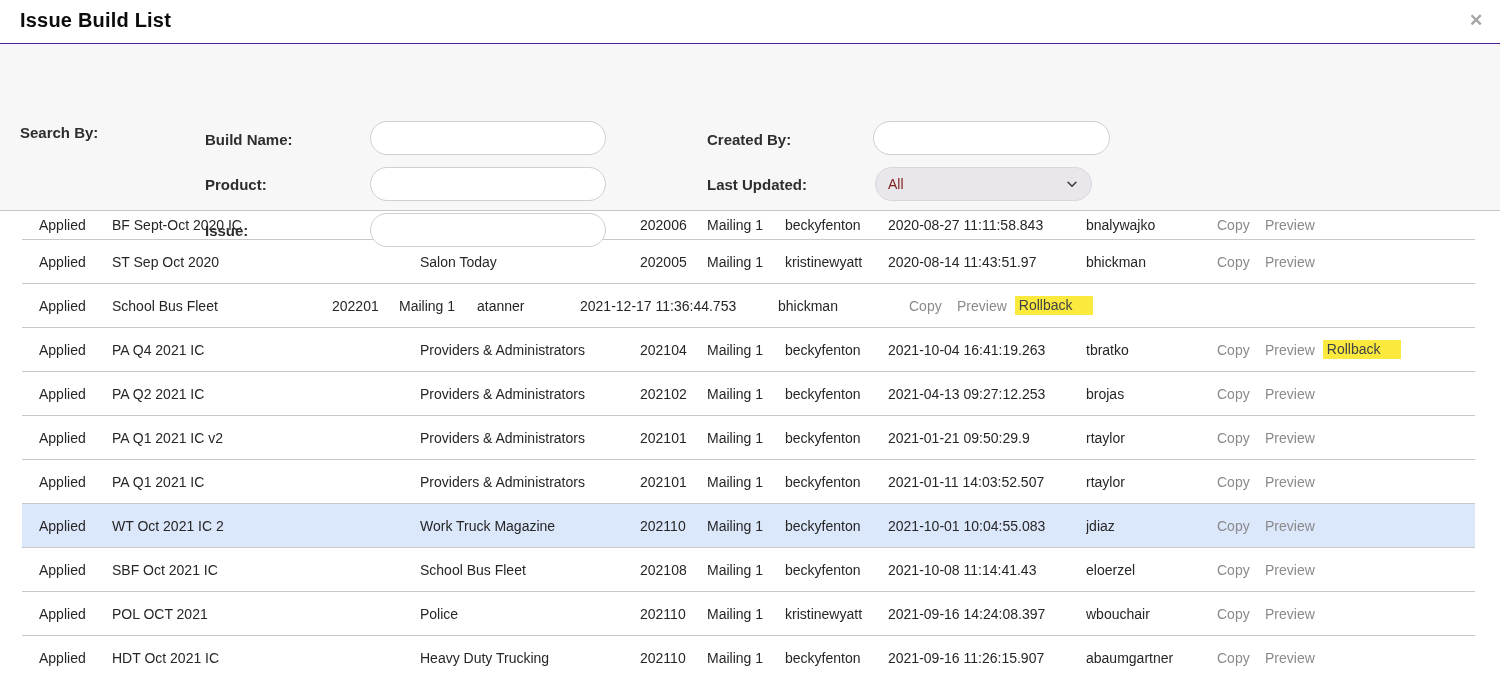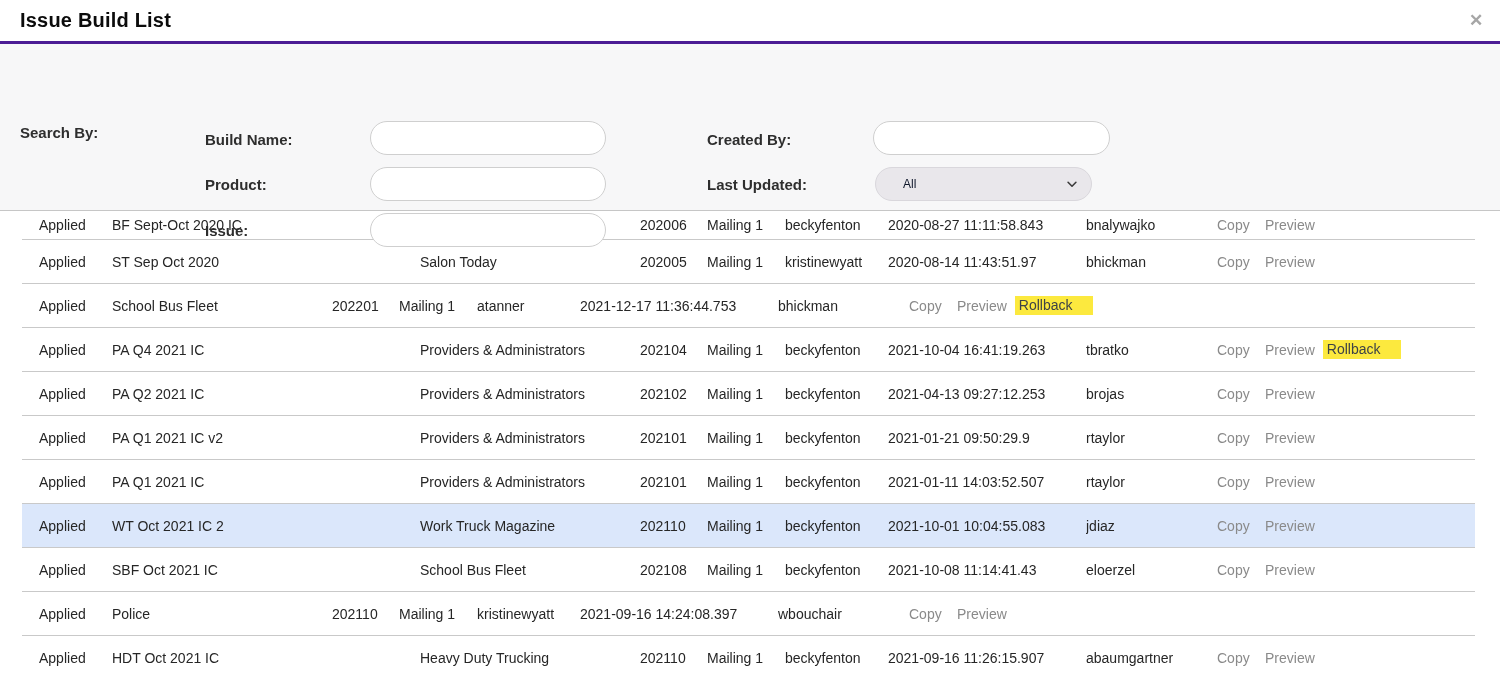--- a/index.html
+++ b/index.html
@@ -1,20 +1,20 @@
 <!DOCTYPE html>
 <html><head>
 <meta charset="utf-8">
 <style>
   * { margin:0; padding:0; box-sizing:border-box; }
   html,body { width:1500px; height:697px; background:#ffffff; overflow:hidden;
               font-family:"Liberation Sans","DejaVu Sans",sans-serif; }
 
   
-  .topbar { position:relative; height:44px; background:#ffffff; border-bottom:3px solid #4c1d95; }
+  .topbar { position:relative; height:44px; background:#ffffff; border-bottom:1px solid #4c1d95; }
   .title  { position:absolute; left:20px; top:9px; font-size:20px; font-weight:bold; color:#0b0b0b; letter-spacing:.2px; }
   .close  { position:absolute; right:12px; top:9px; width:24px; height:24px; border:none; background:transparent;
             color:#a6a6a6; font-size:17px; font-weight:bold; cursor:pointer; line-height:24px; text-align:center; }
 
   
   .search-panel { position:relative; height:167px; background:#f7f7f8; border-bottom:1px solid #c6c6c6; }
   .lbl { position:absolute; font-size:15px; font-weight:bold; color:#2e2e2e; white-space:nowrap; }
   .lbl-searchby     { left:20px;  top:80px; }
   .lbl-buildname    { left:205px; top:87px; }
   .lbl-product      { left:205px; top:132px; }
@@ -25,21 +25,21 @@
   .pill-input { position:absolute; height:34px; background:#ffffff; border:1px solid #cfcfcf; border-radius:17px;
                 font-size:14px; color:#222; padding:0 14px; outline:none; }
   .in-buildname { left:370px; top:77px;  width:236px; }
   .in-product   { left:370px; top:123px; width:236px; }
   .in-issue     { left:370px; top:169px; width:236px; }
   .in-createdby { left:873px; top:77px;  width:237px; }
 
   .pill-select { position:absolute; left:875px; top:123px; width:217px; height:34px; background:#e9e7eb;
                  border:1px solid #d9d7dc; border-radius:17px; display:flex; align-items:center;
                  padding:0 12px; cursor:pointer; }
-  .pill-select .sel-value { font-size:12px; color:#0f172a; flex:1;margin-left:15px; }
+  .pill-select .sel-value { font-size:14px; color:#7f1d1d; flex:1; }
   .pill-select svg { width:14px; height:14px; }
 
   
   .table-wrap { margin-left:22px; width:1453px; }
   .row { display:flex; align-items:center; height:44px; border-bottom:1px solid #c9c9c9;
          font-size:14px; color:#262626; background:#ffffff; cursor:pointer; }
   .row.clipped  { height:29px; }
   .row.selected { background:#dbe7fb; }
   .row:last-child { border-bottom:none; }
 
@@ -217,20 +217,21 @@
     <div class="cell c-updated">2021-10-08 11:14:41.43</div>
     <div class="cell c-updater">eloerzel</div>
     <div class="cell c-copy"><span class="lnk">Copy</span></div>
     <div class="cell c-actions">
       <span class="lnk">Preview</span>
 
     </div>
   </div>
     <div class="row">
     <div class="cell c-status">Applied</div>
+    <div class="cell c-build">POL OCT 2021</div>
     <div class="cell c-product">Police</div>
     <div class="cell c-issue">202110</div>
     <div class="cell c-mailing">Mailing 1</div>
     <div class="cell c-creator">kristinewyatt</div>
     <div class="cell c-updated">2021-09-16 14:24:08.397</div>
     <div class="cell c-updater">wbouchair</div>
     <div class="cell c-copy"><span class="lnk">Copy</span></div>
     <div class="cell c-actions">
       <span class="lnk">Preview</span>
 

